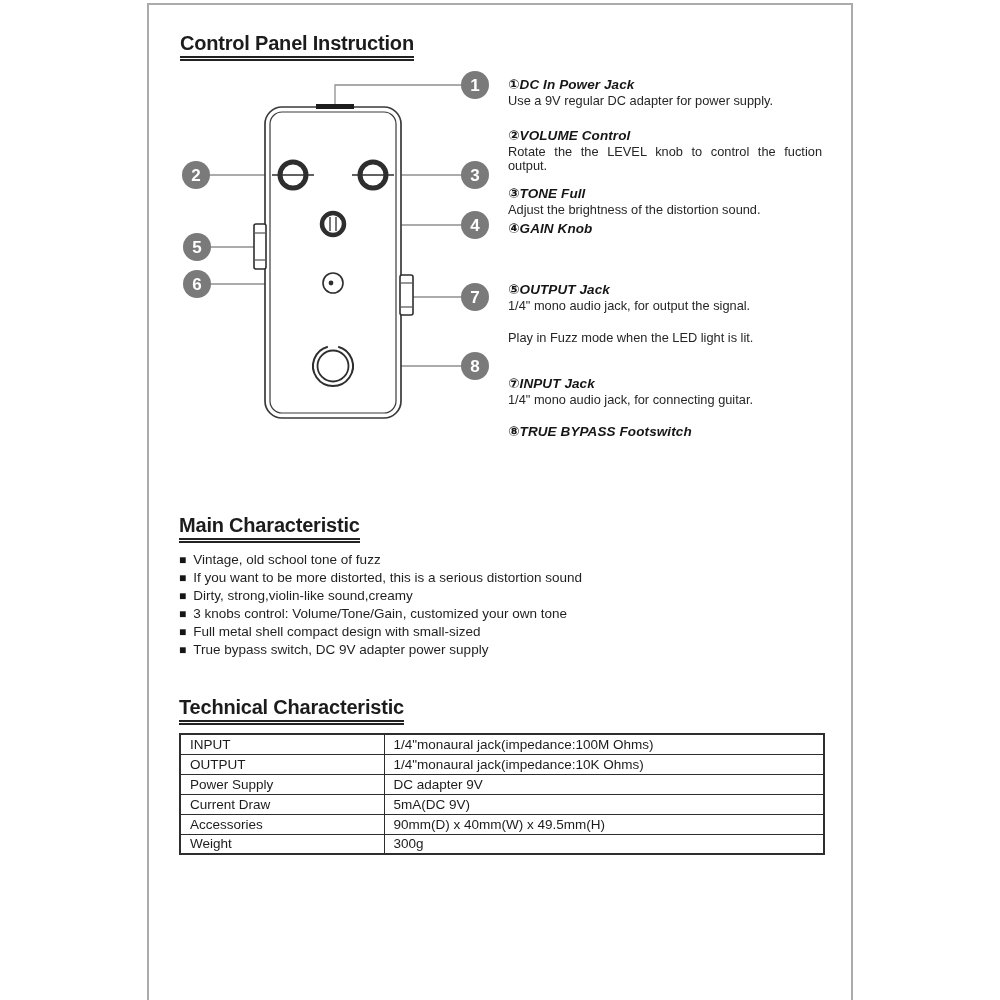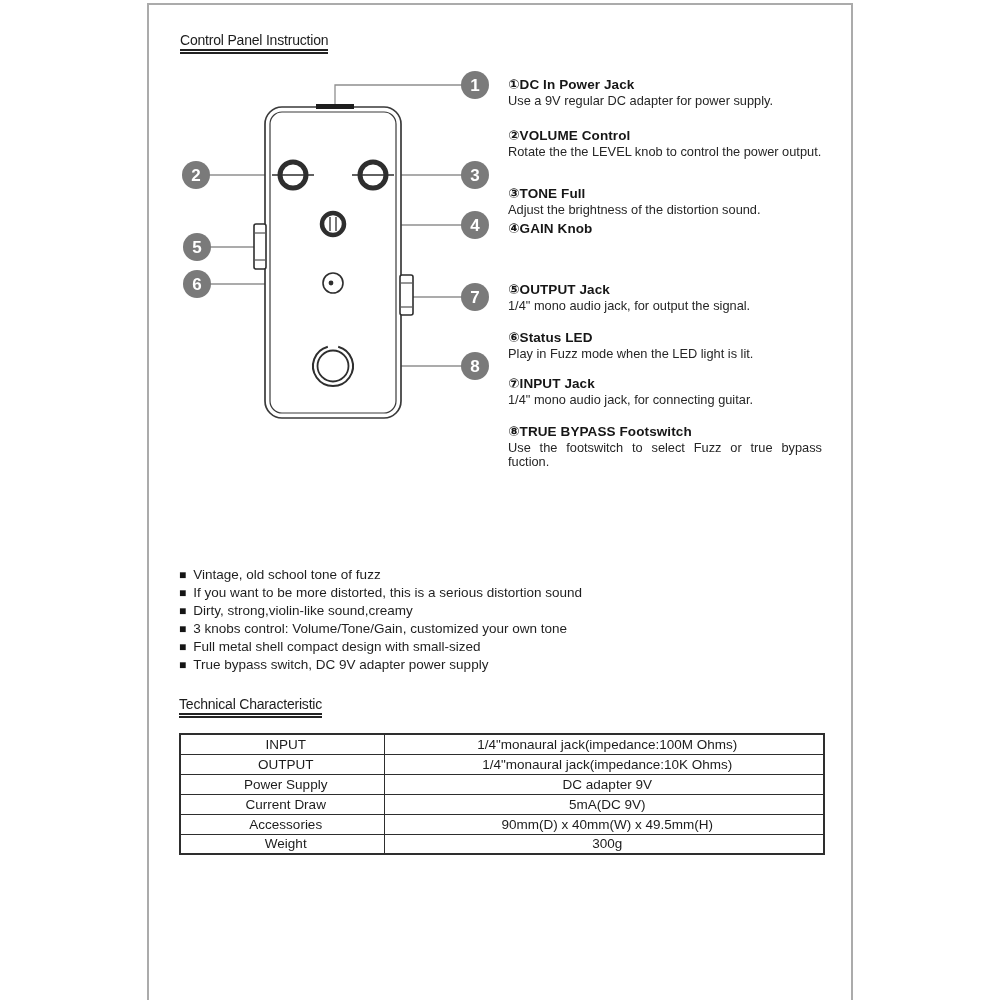--- a/index.html
+++ b/index.html
@@ -3,39 +3,39 @@
 <meta charset="utf-8">
 <style>
   * { margin:0; padding:0; box-sizing:border-box; }
   html,body { width:1000px; height:1000px; background:#ffffff; overflow:hidden;
     font-family:"Liberation Sans","DejaVu Sans",sans-serif; color:#1f1f1f; }
   .page { position:relative; width:1000px; height:1000px; background:#fff; }
 
   .page-border { position:absolute; left:147px; top:3px; width:706px; height:997px;
     border-left:2px solid #ababab; border-top:2px solid #ababab; border-right:2px solid #ababab; }
 
-  .h-title { position:absolute; font-size:14px; font-weight:normal; letter-spacing:-0.2px;
+  .h-title { position:absolute; font-size:20px; font-weight:bold; letter-spacing:-0.2px;
     color:#1c1c1c; border-bottom:5px double #222; padding-bottom:1px; display:inline-block; }
   #title-main   { left:180px; top:32px; }
   #title-char   { left:179px; top:514px; }
   #title-specs  { left:179px; top:696px; }
 
   .diagram-svg { position:absolute; left:150px; top:60px; }
 
   .ctrl-item { position:absolute; left:508px; width:314px; }
-  .ctrl-item h3 { font-size:13.5px; font-weight:bold; color:#161616; letter-spacing:0.1px; }
+  .ctrl-item h3 { font-size:13.5px; font-weight:bold; color:#161616; letter-spacing:0.1px;font-style:italic; }
   .ctrl-item p  { font-size:12.8px; line-height:13.8px; color:#262626;
     text-align:justify; margin-top:2px; }
 
-  .bullets { position:absolute; left:179px; top:566px; list-style:none; }
+  .bullets { position:absolute; left:179px; top:551px; list-style:none; }
   .bullets li { font-size:13.5px; line-height:17px; color:#1f1f1f; white-space:nowrap; }
   .bullets .sq { display:inline-block; margin-right:7px; font-size:12px; color:#151515; }
 
   table.specs { position:absolute; left:179px; top:733px; width:646px;
-    border-collapse:collapse; table-layout:fixed;text-align:center; }
+    border-collapse:collapse; table-layout:fixed; }
   table.specs td { border:1.5px solid #2e2e2e; font-size:13.5px; color:#1c1c1c;
     height:20px; padding:1px 2px 1px 9px; white-space:nowrap; overflow:hidden; }
   table.specs { border:2px solid #2e2e2e; }
   table.specs td.c1 { width:204px; }
 </style>
 </head>
 <body>
 
 <div class="page">
 
@@ -134,46 +134,45 @@
       </g>
     </g>
   </svg>
 
   <div class="ctrl-item" style="top:76px">
     <h3>①DC In Power Jack</h3>
     <p>Use a 9V regular DC adapter for power supply.</p>
   </div>
   <div class="ctrl-item" style="top:127px">
     <h3>②VOLUME Control</h3>
-    <p>Rotate the the LEVEL knob to control the power output.</p>
+    <p>Rotate the the LEVEL knob to control the fuction output.</p>
   </div>
   <div class="ctrl-item" style="top:185px">
     <h3>③TONE Full</h3>
     <p>Adjust the brightness of the distortion sound.</p>
   </div>
   <div class="ctrl-item" style="top:220px">
     <h3>④GAIN Knob</h3>
   </div>
   <div class="ctrl-item" style="top:281px">
     <h3>⑤OUTPUT Jack</h3>
     <p>1/4" mono audio jack, for output the signal.</p>
   </div>
   <div class="ctrl-item" style="top:329px">
-    <h3>⑥Status LED</h3>
     <p>Play in Fuzz mode when the LED light is lit.</p>
   </div>
   <div class="ctrl-item" style="top:375px">
     <h3>⑦INPUT Jack</h3>
     <p>1/4" mono audio jack, for connecting guitar.</p>
   </div>
   <div class="ctrl-item" style="top:423px">
     <h3>⑧TRUE BYPASS Footswitch</h3>
-    <p>Use the footswitch to select Fuzz or true bypass fuction.</p>
-  </div>
-
+  </div>
+
+  <h2 class="h-title" id="title-char">Main Characteristic</h2>
 
   <ul class="bullets">
     <li>
       <span class="sq">■</span><span>Vintage, old school tone of fuzz</span></li>
     <li>
       <span class="sq">■</span><span>If you want to be more distorted, this is a serious distortion sound</span></li>
     <li>
       <span class="sq">■</span><span>Dirty, strong,violin-like sound,creamy</span></li>
     <li>
       <span class="sq">■</span><span>3 knobs control: Volume/Tone/Gain, customized your own tone</span></li>

